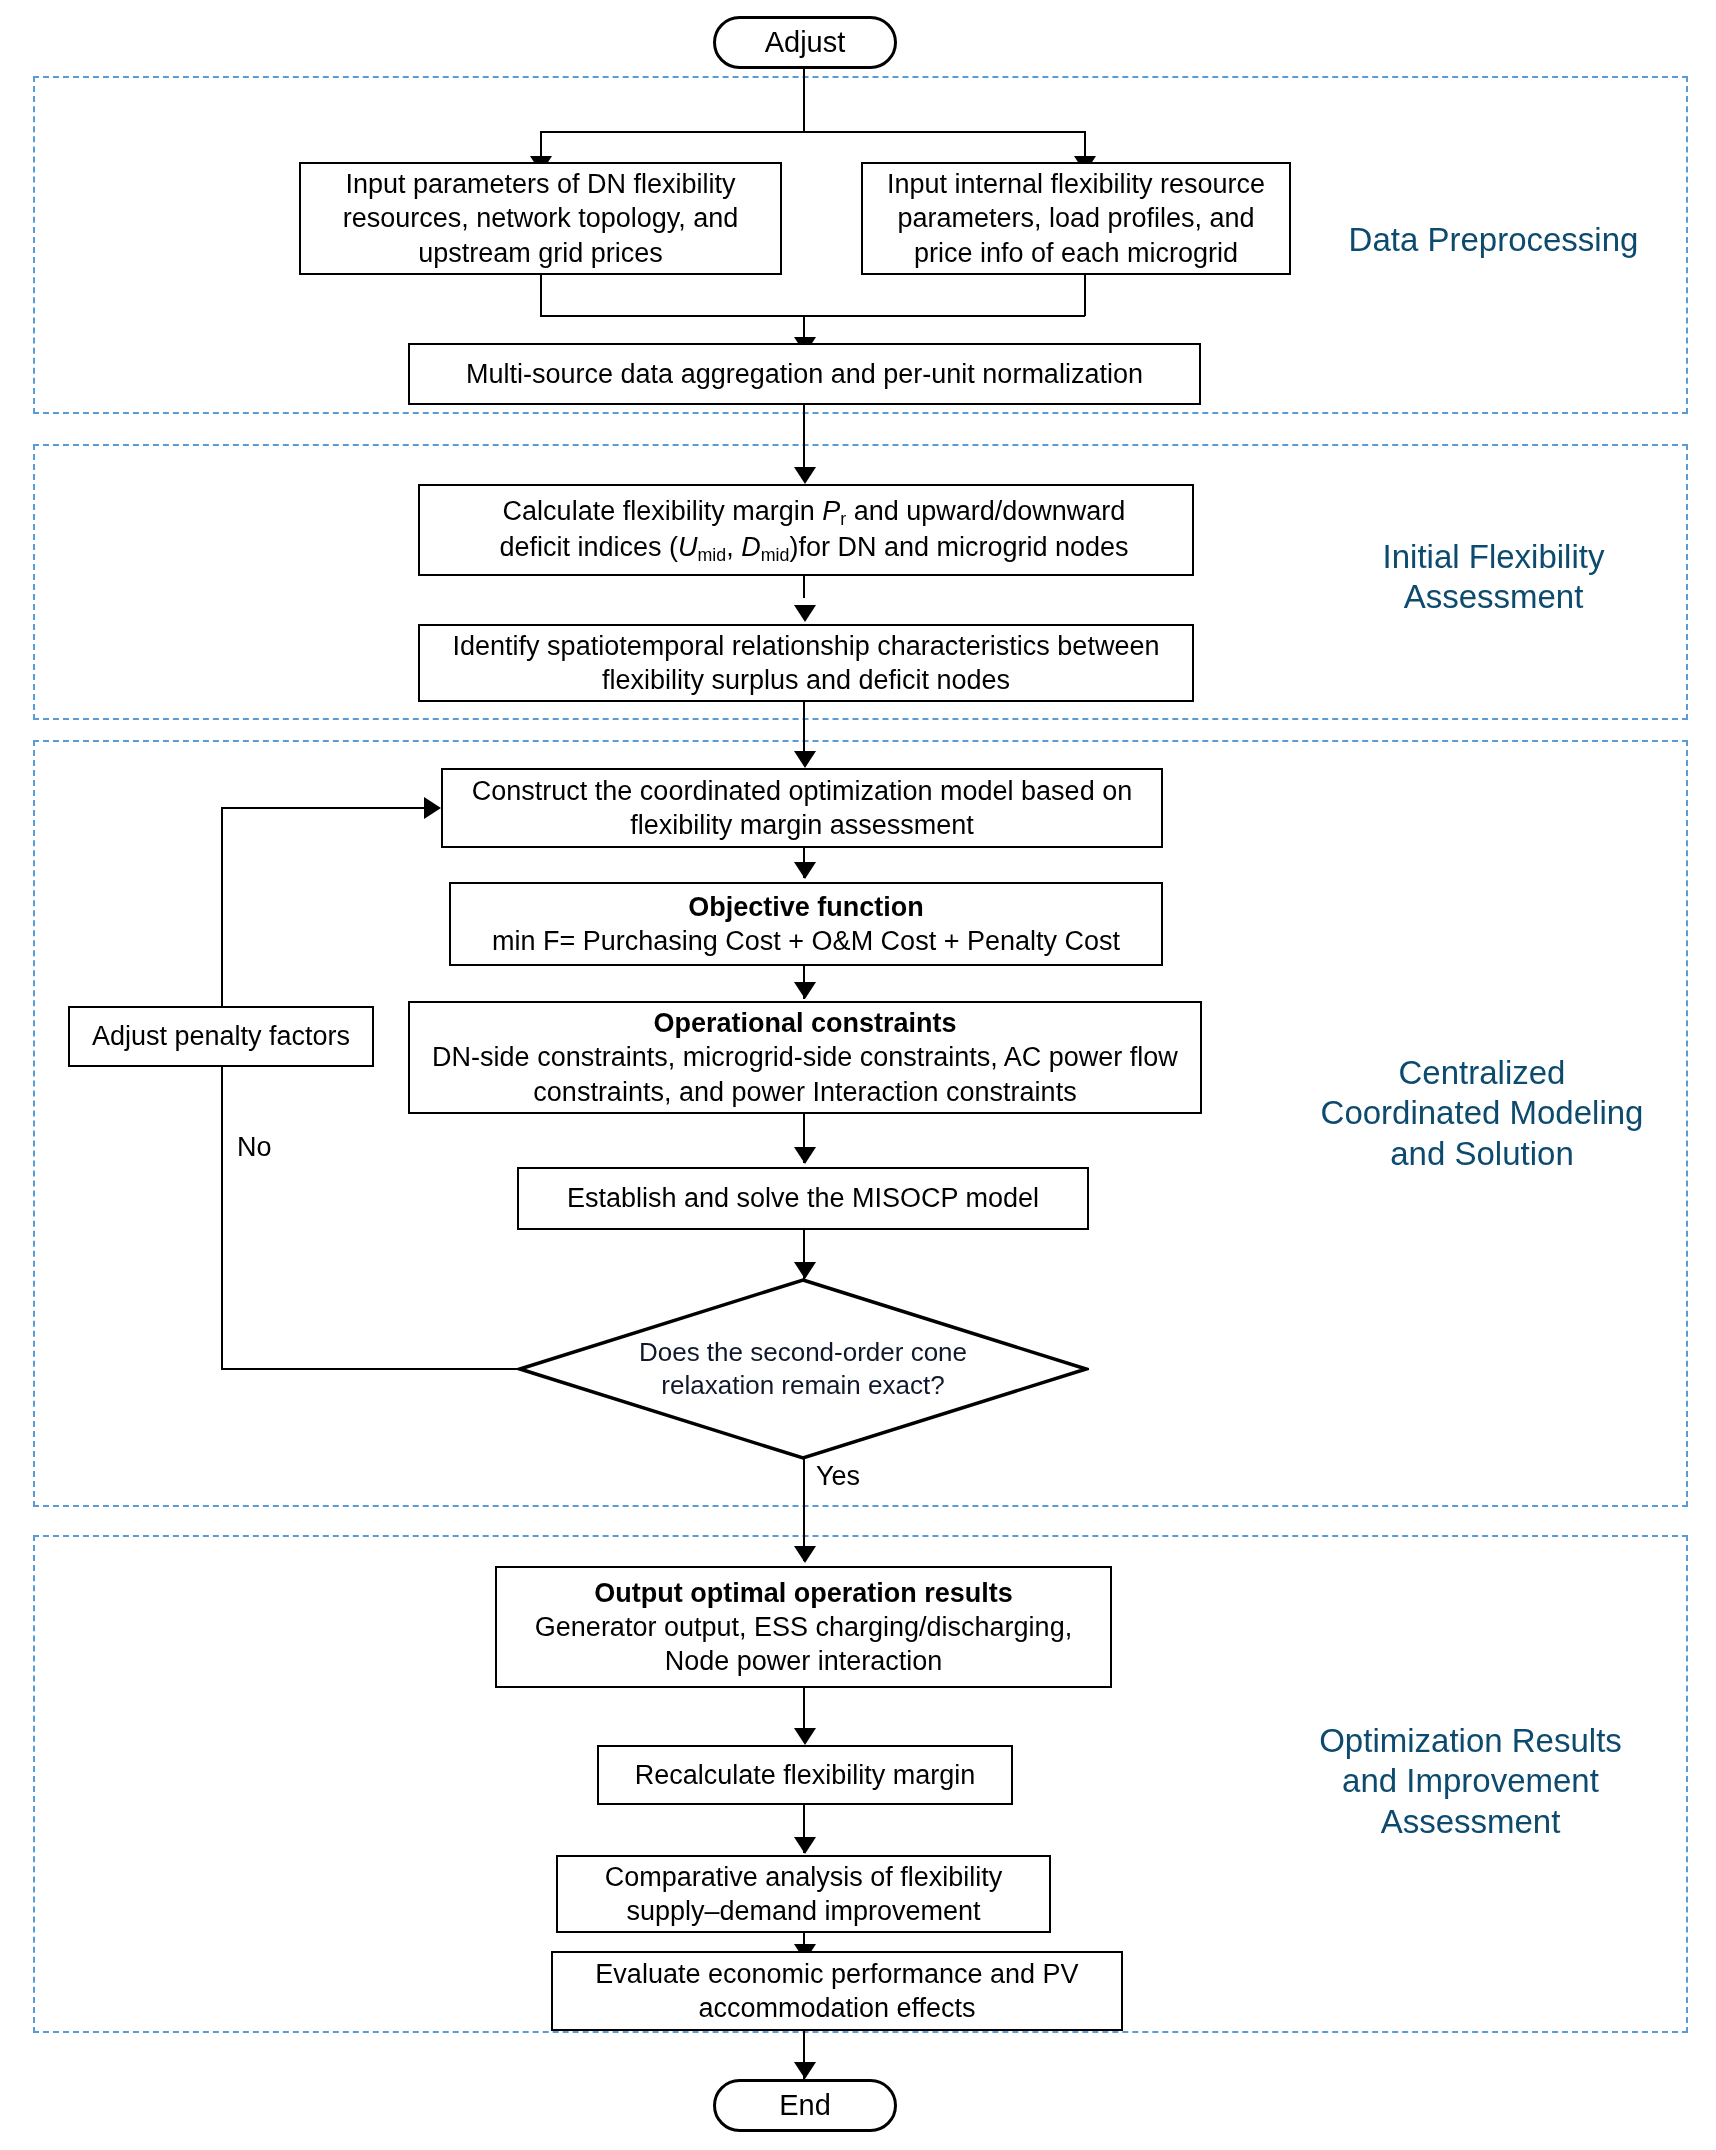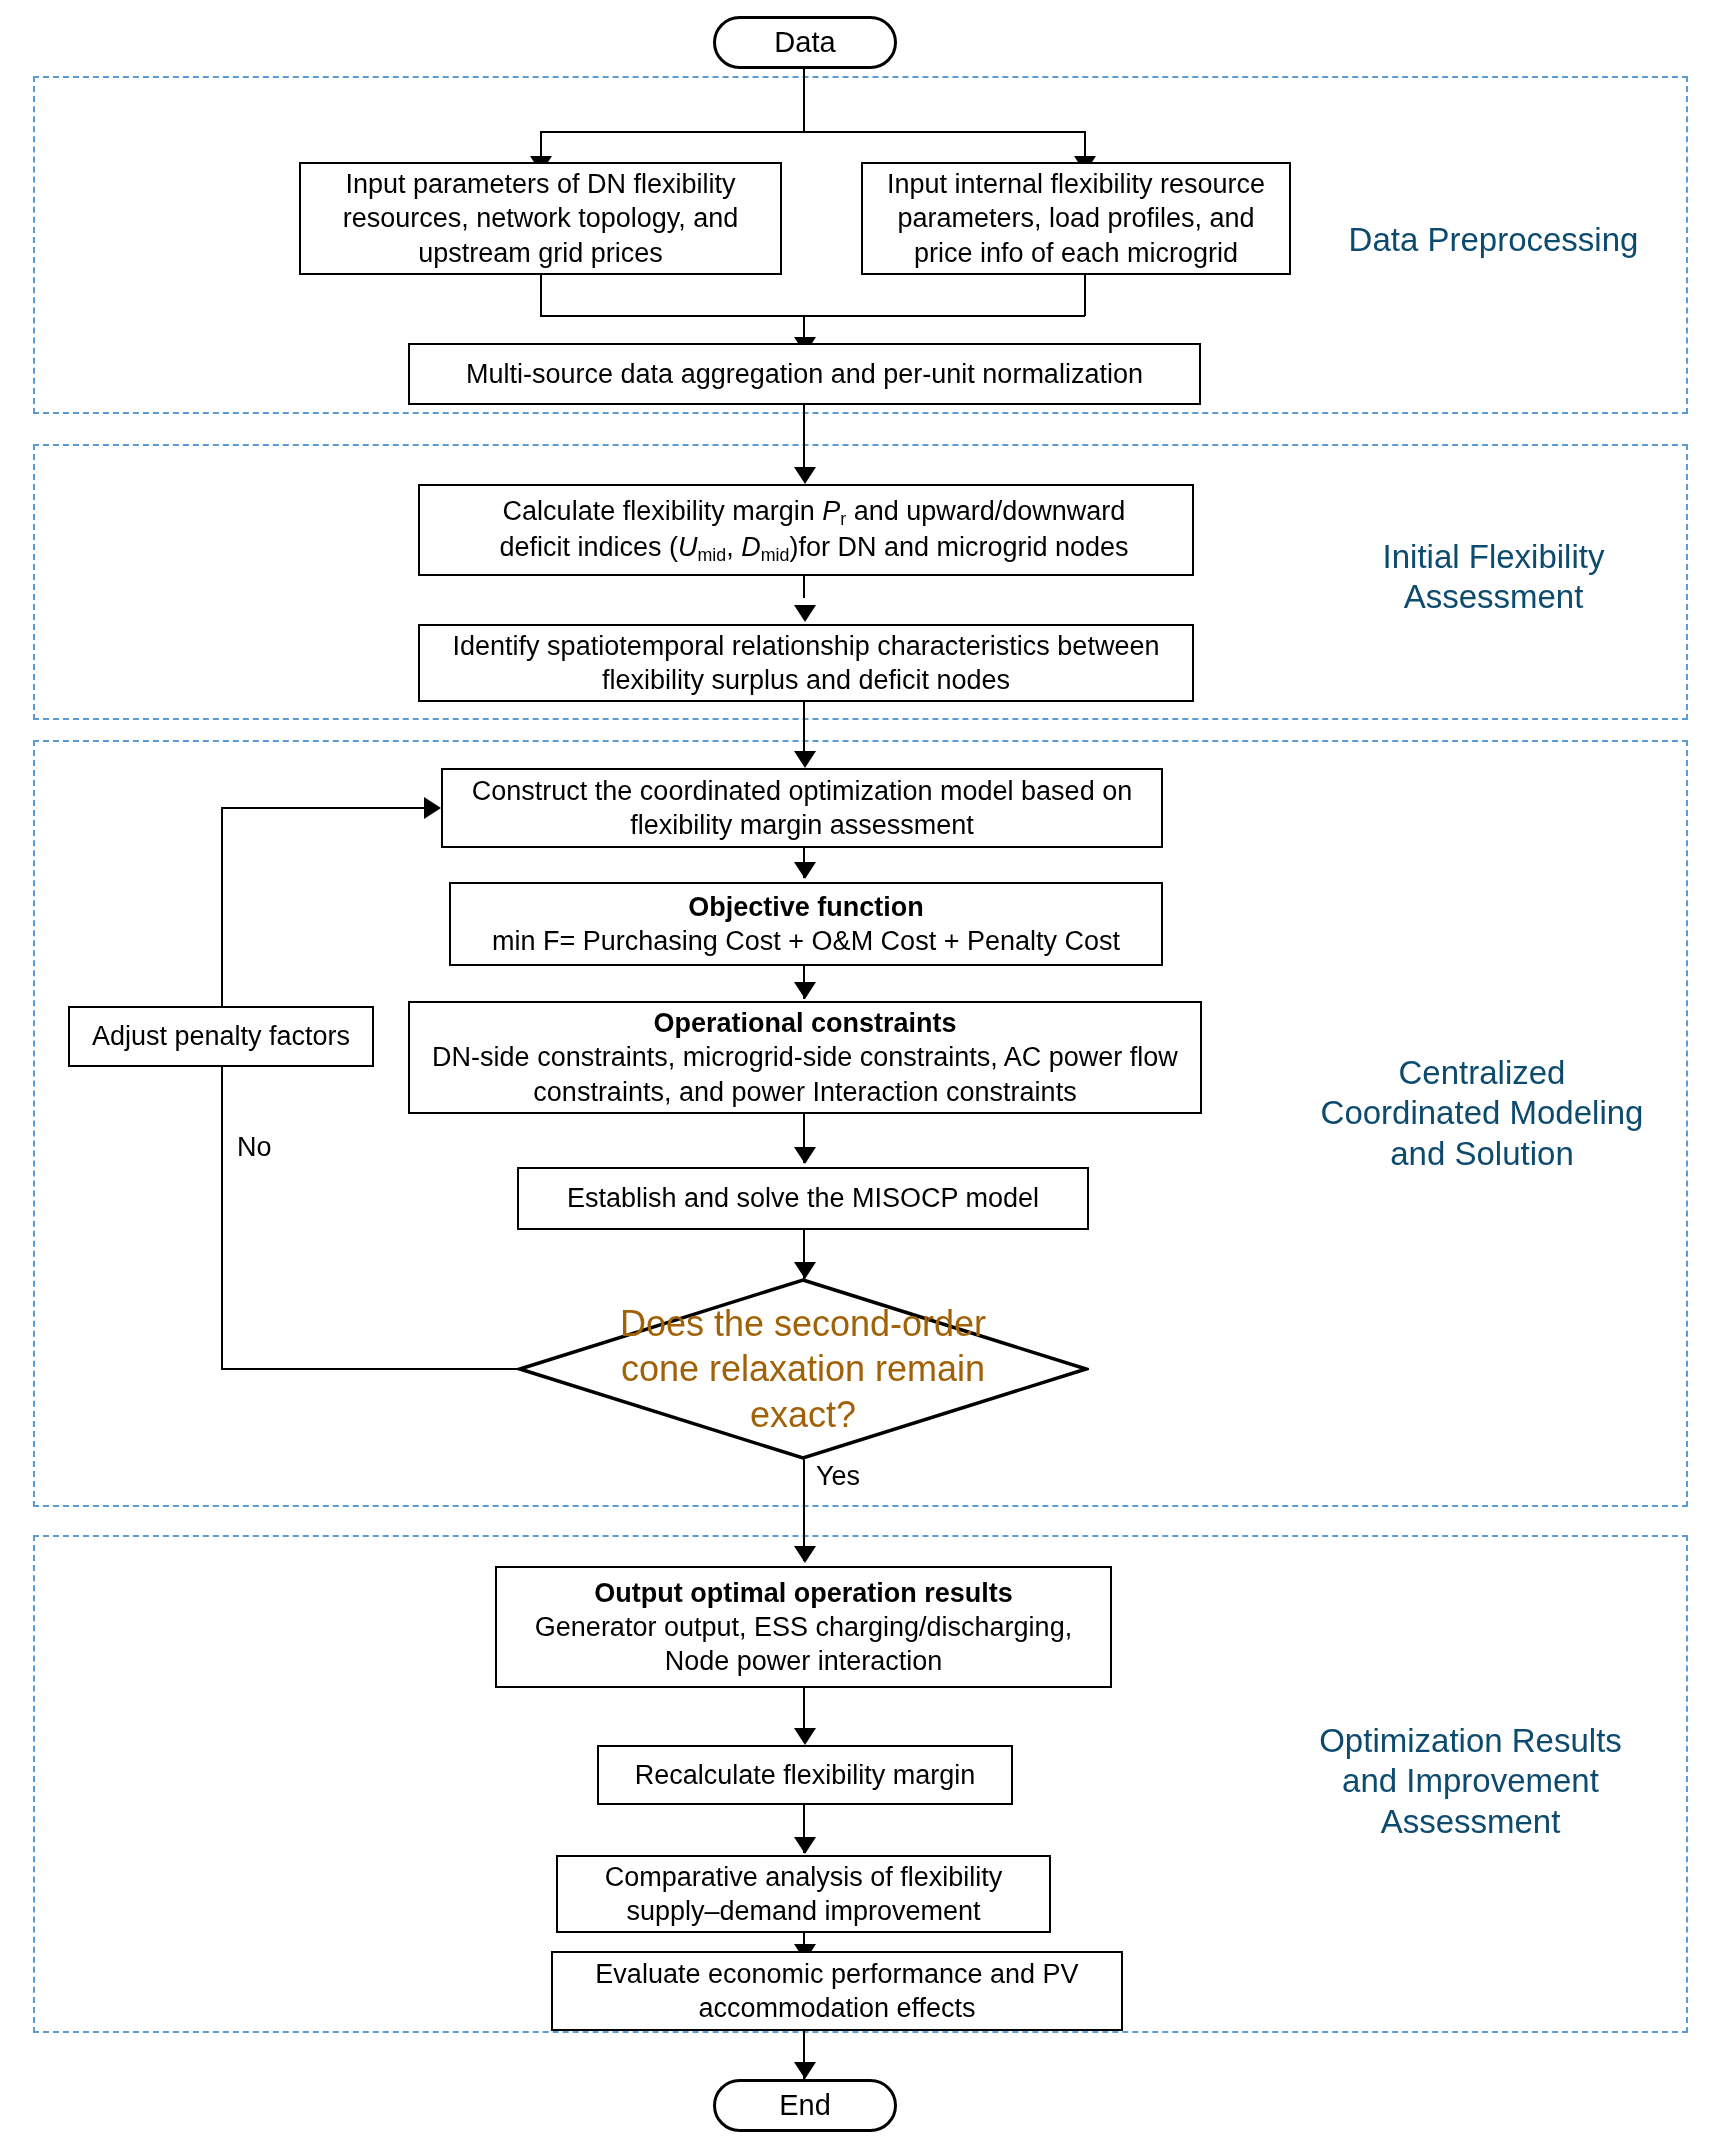--- a/index.html
+++ b/index.html
@@ -51,21 +51,21 @@
   
   .diamond{
     position:absolute;
   }
   .diamond svg{display:block;}
   .diamond .dtext{
     position:absolute;
     left:0;top:0;width:100%;height:100%;
     display:flex;align-items:center;justify-content:center;
     text-align:center;
-    font-size:36px;line-height:1.26;color:#a16207;
+    font-size:26px;line-height:1.26;color:#0f172a;
   }
 
   
   .vline,.hline{position:absolute;background:#000;}
   .vline{width:2.3px;}
   .hline{height:2.3px;}
   .arrow-d{
     position:absolute;
     width:0;height:0;
     border-left:11px solid transparent;
@@ -102,21 +102,21 @@
   <div class="phase-label" style="left:1275px; top:1053px; width:414px;">Centralized
 Coordinated Modeling
 and Solution</div>
 
   <div class="phase" style="left:33px; top:1535px; width:1655px; height:498px;"></div>
   <div class="phase-label" style="left:1252px; top:1721px; width:437px;">Optimization Results
 and Improvement
 Assessment</div>
 
   <div class="node term" style="left:713px; top:16px; width:184px; height:53px;">
-    <span class="inner">Data</span>
+    <span class="inner">Adjust</span>
   </div>
 
   <div class="vline" style="left:803px; top:69px; height:63px;"></div>
   <div class="hline" style="left:540px; top:131px; width:545px;"></div>
   <div class="vline" style="left:540px; top:131px; height:32px;"></div>
   <div class="arrow-d" style="left:530px; top:156px;"></div>
   <div class="vline" style="left:1084px; top:131px; height:32px;"></div>
   <div class="arrow-d" style="left:1074px; top:156px;"></div>
 
   <div class="node" style="left:861px; top:162px; width:430px; height:113px;">

